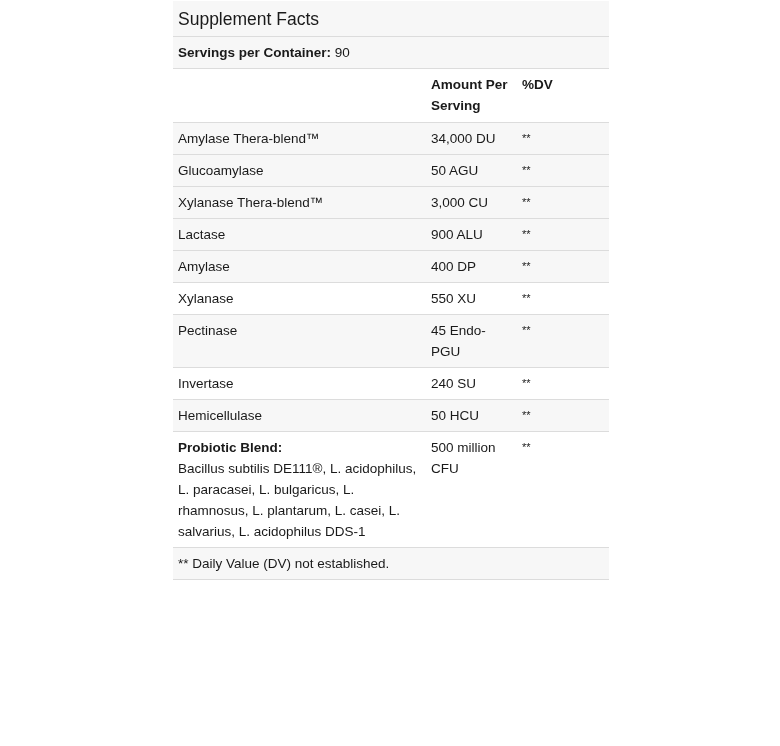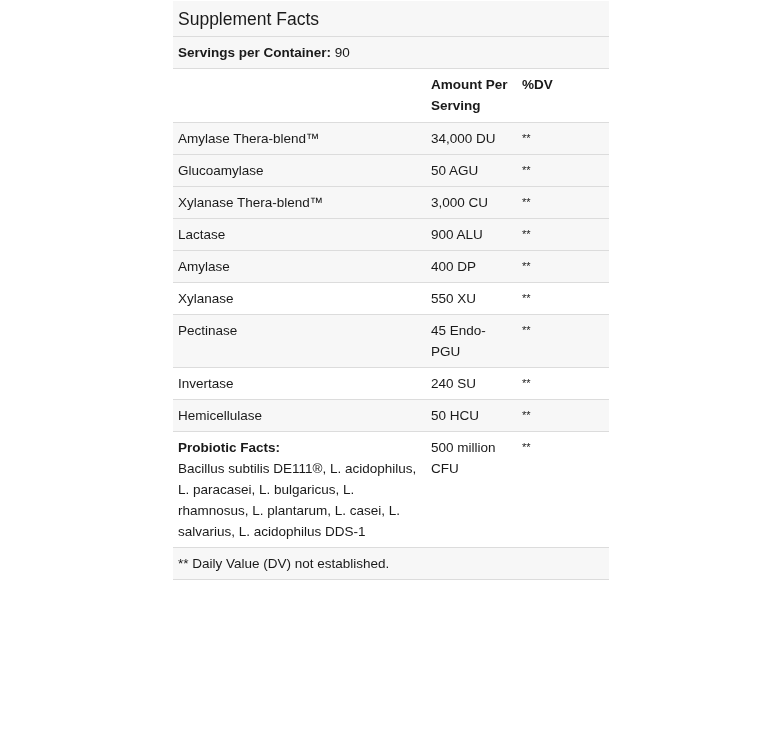--- a/index.html
+++ b/index.html
@@ -82,21 +82,21 @@
           <td>240 SU</td>
           <td class="dv">**</td>
         </tr>
         <tr class="alt">
           <td>Hemicellulase</td>
           <td>50 HCU</td>
           <td class="dv">**</td>
         </tr>
         <tr>
           <td>
-            <div class="b">Probiotic Facts:</div>
+            <div class="b">Probiotic Blend:</div>
             <div>Bacillus subtilis DE111®, L. acidophilus, L. paracasei, L. bulgaricus, L. rhamnosus, L. plantarum, L. casei, L. salvarius, L. acidophilus DDS-1</div>
           </td>
           <td>500 million CFU</td>
           <td class="dv">**</td>
         </tr>
         <tr class="alt">
           <td colspan="3">** Daily Value (DV) not established.</td>
         </tr>
       </tbody>
   </table>

